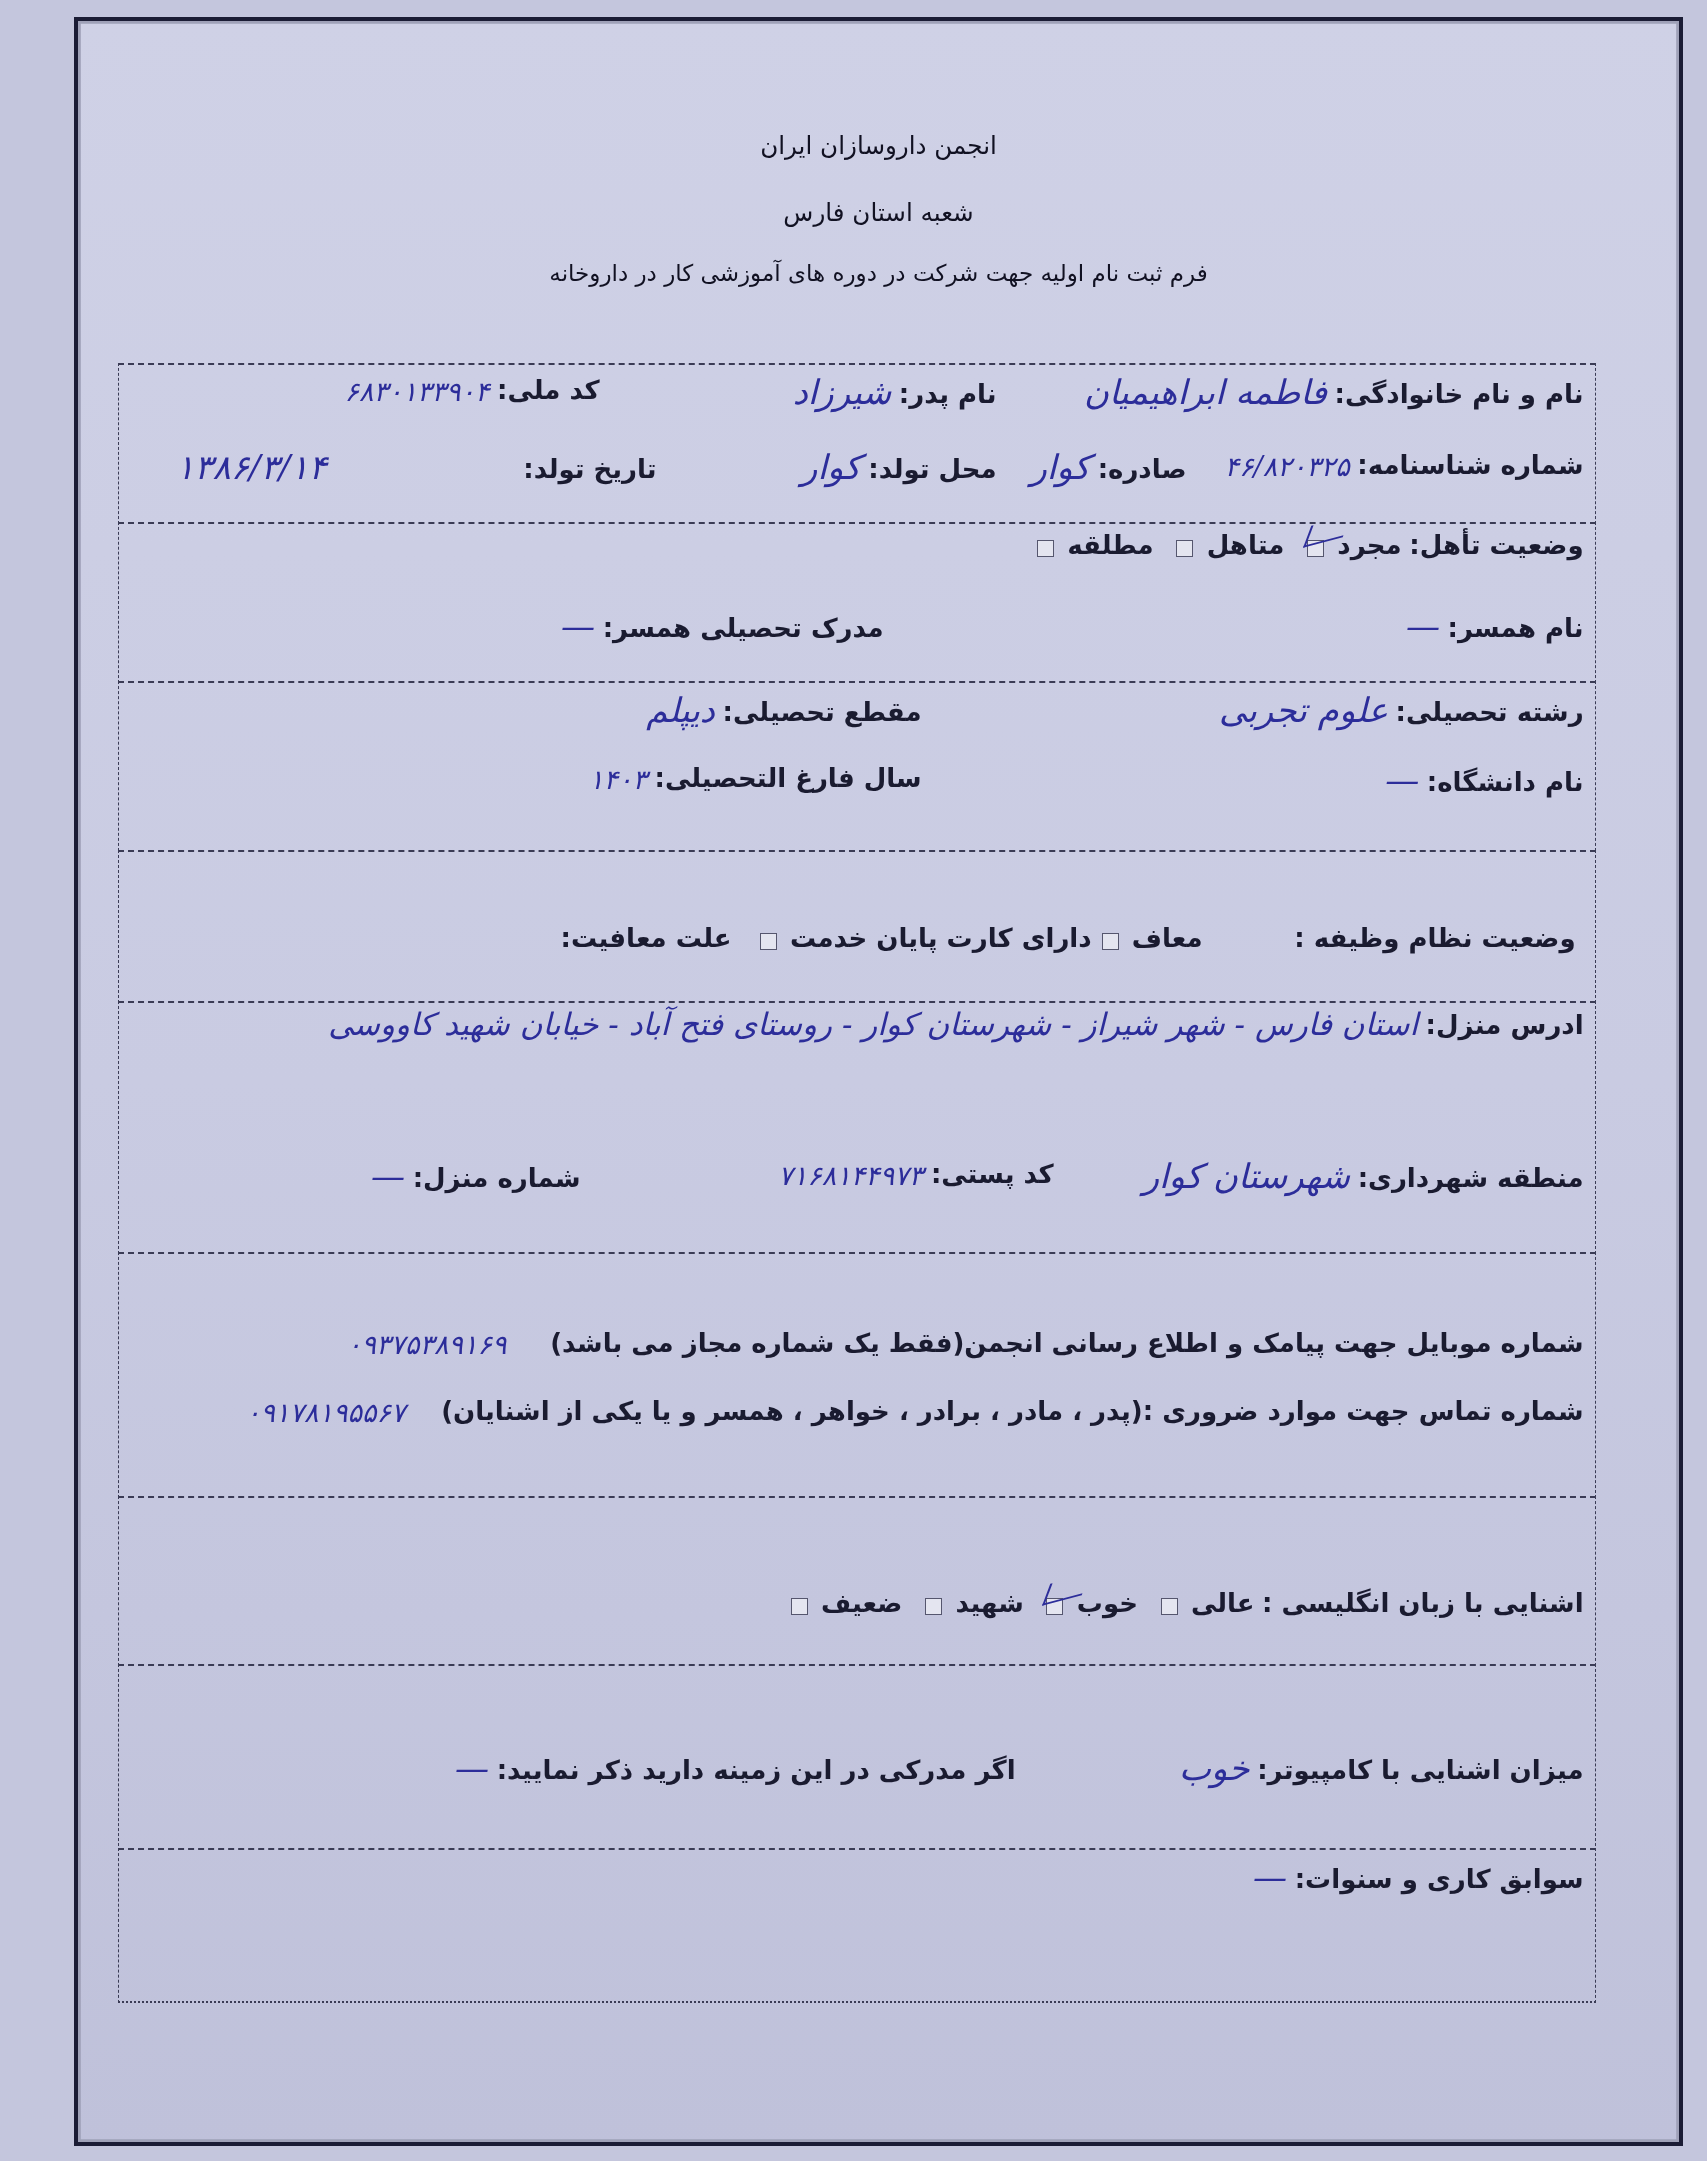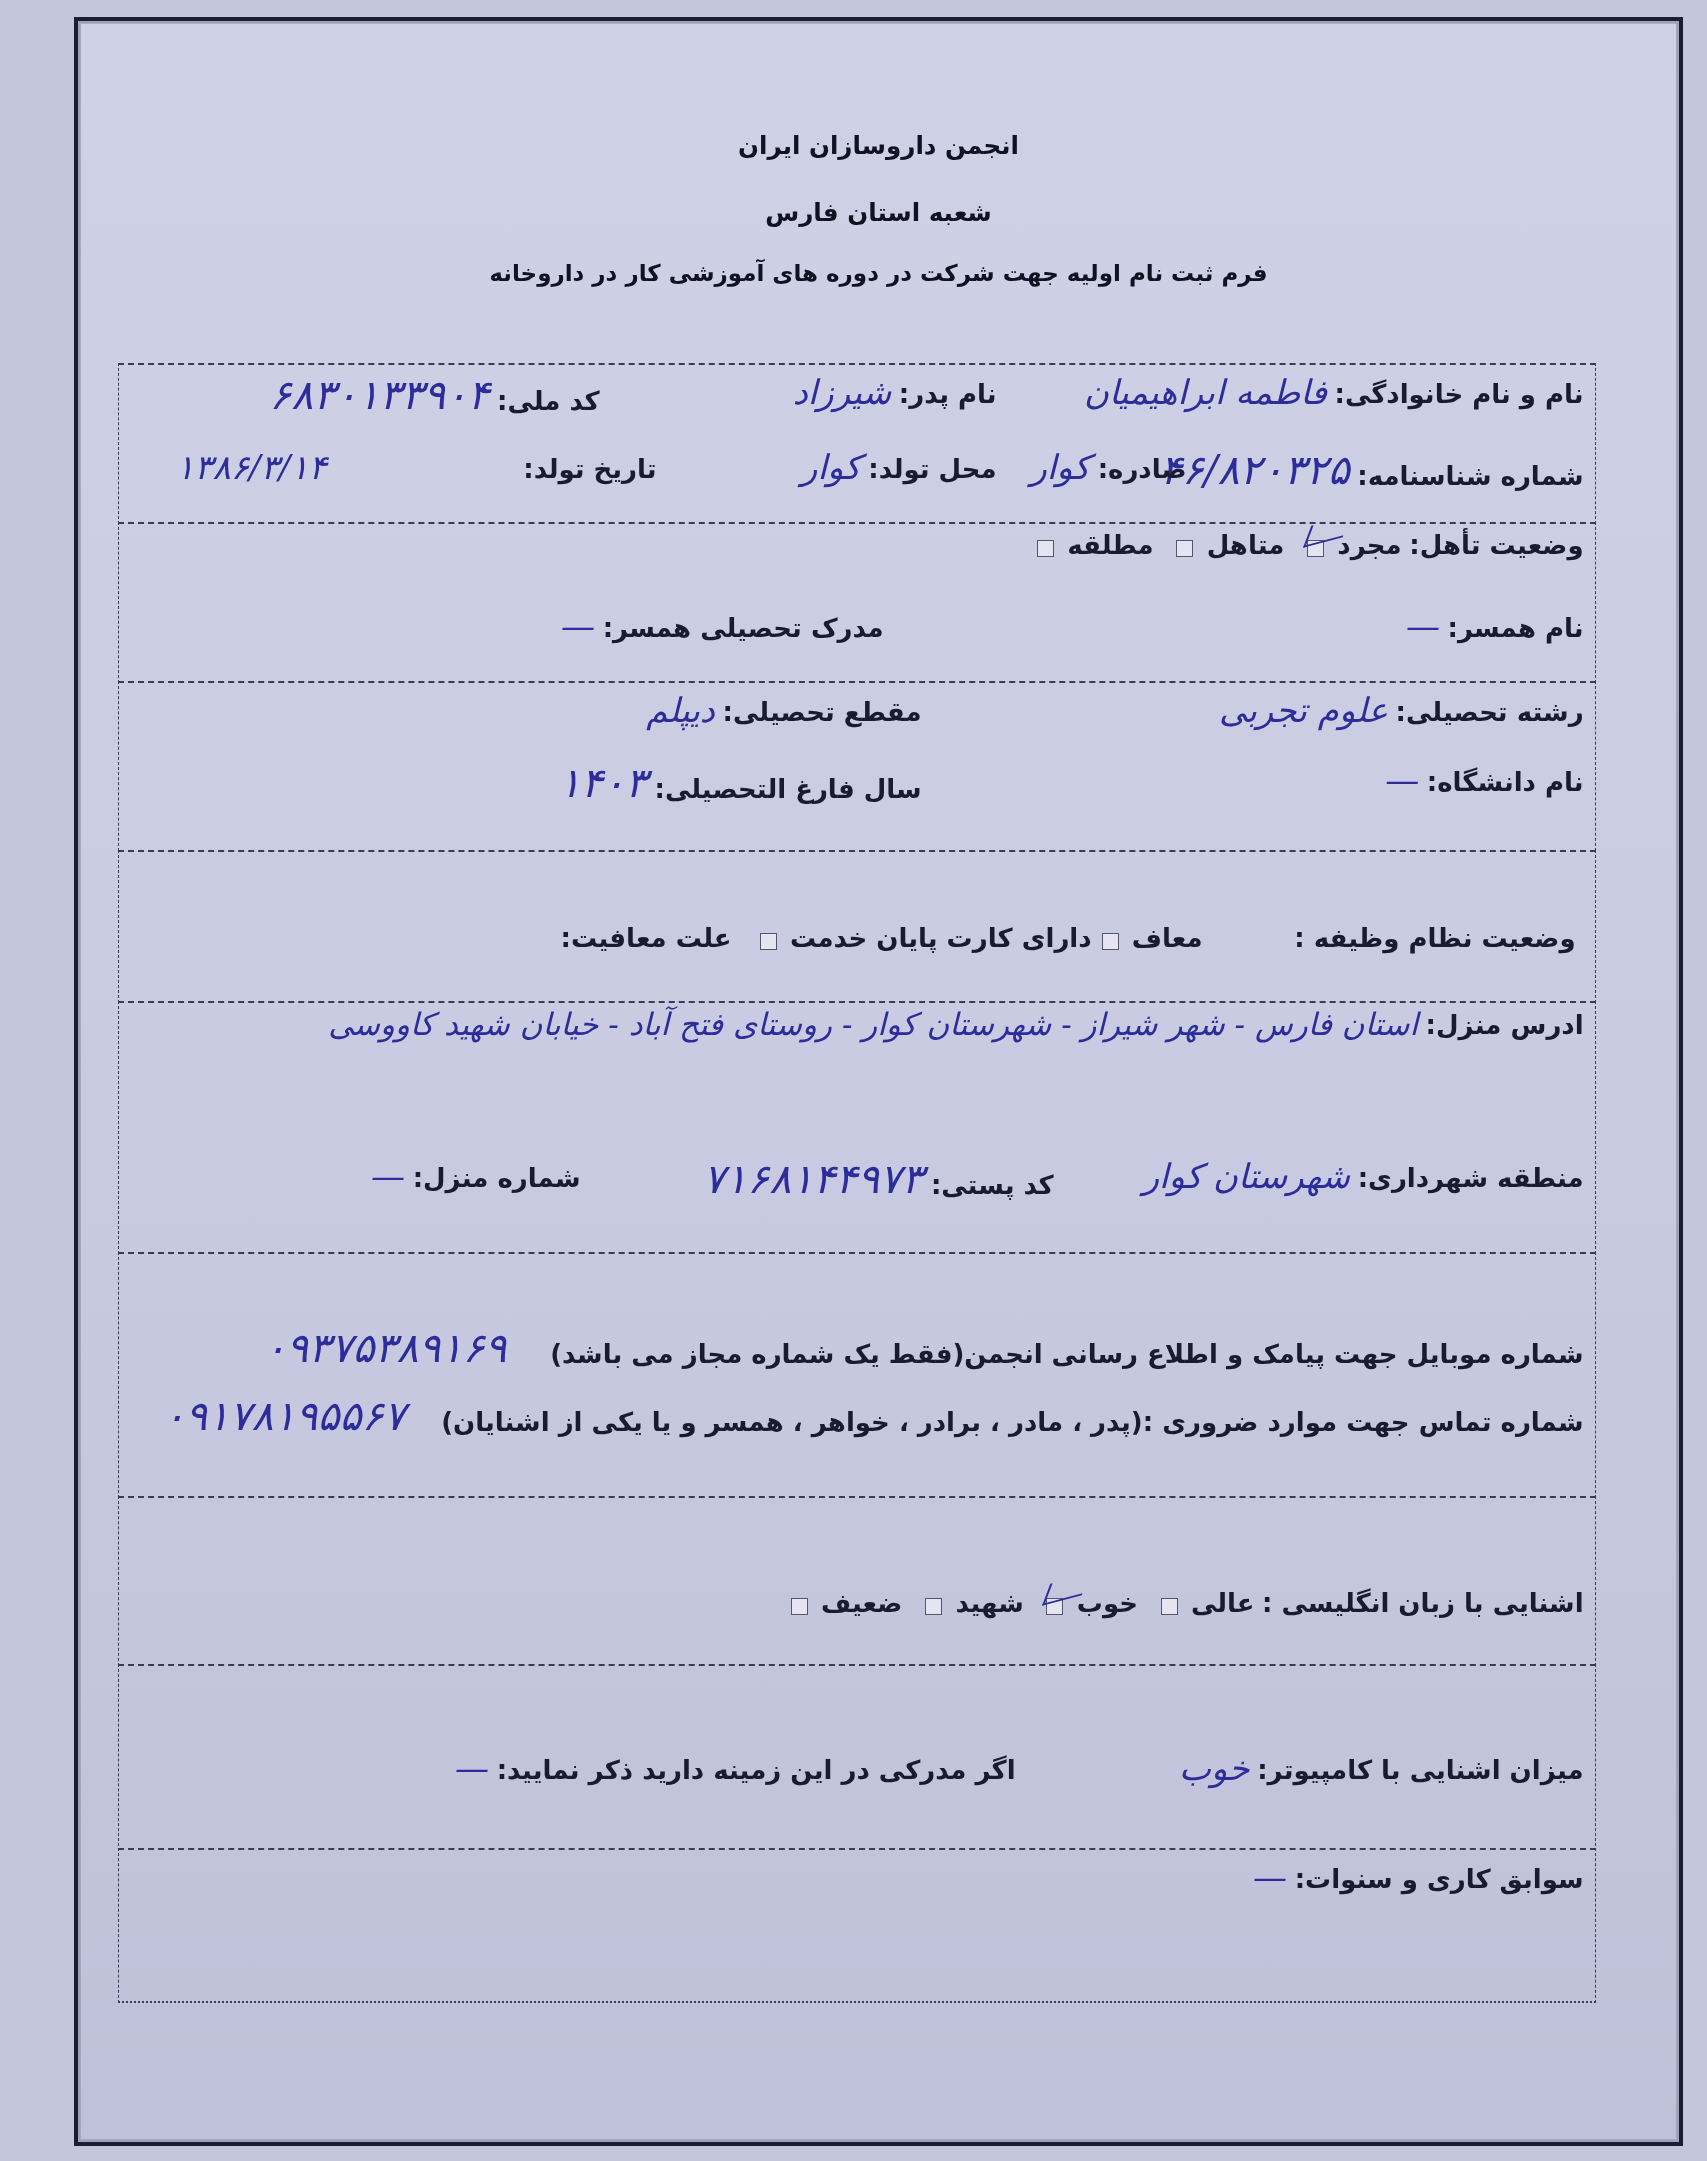--- a/index.html
+++ b/index.html
@@ -23,21 +23,21 @@
     border: 4.7px solid #1b1c35;
     box-shadow: inset 0 0 0 2.8px #9fa1b8;
   }
   .header {
     position: absolute;
     left: 0; right: 0; top: 114px;
     text-align: center;
     direction: rtl;
   }
   .header div {
-    font-weight: bold;
+    font-weight: normal;
     color: #111122;
   }
   .h1 { font-size: 24.6px; margin-bottom: 38px; }
   .h2 { font-size: 24.6px; margin-bottom: 33px; }
   .h3 { font-size: 23px; }
 
   .section {
     position: absolute;
     left: 44px; width: 1476px;
     border-top: 2.8px dashed #3a3b55;
@@ -66,21 +66,21 @@
     color: #1a1b30;
     margin-left: 7.6px;
   }
   .hw {
     font-family: "DejaVu Serif", serif;
     font-style: italic;
     font-size: 34px;
     color: #2c2d9a;
     line-height: 1;
   }
-  .hw.big { font-size: 41px; letter-spacing: 3.8px; }
+  .hw.big { font-size: 27px; letter-spacing: 3.8px; }
   .chk {
     display: inline-block;
     width: 15px; height: 15px;
     border: 1.9px solid #55566e;
     background: #e4e5f0;
     margin: 0 5.7px 2.8px 5.7px;
     position: relative;
     vertical-align: bottom;
   }
   .chk.on::after {

